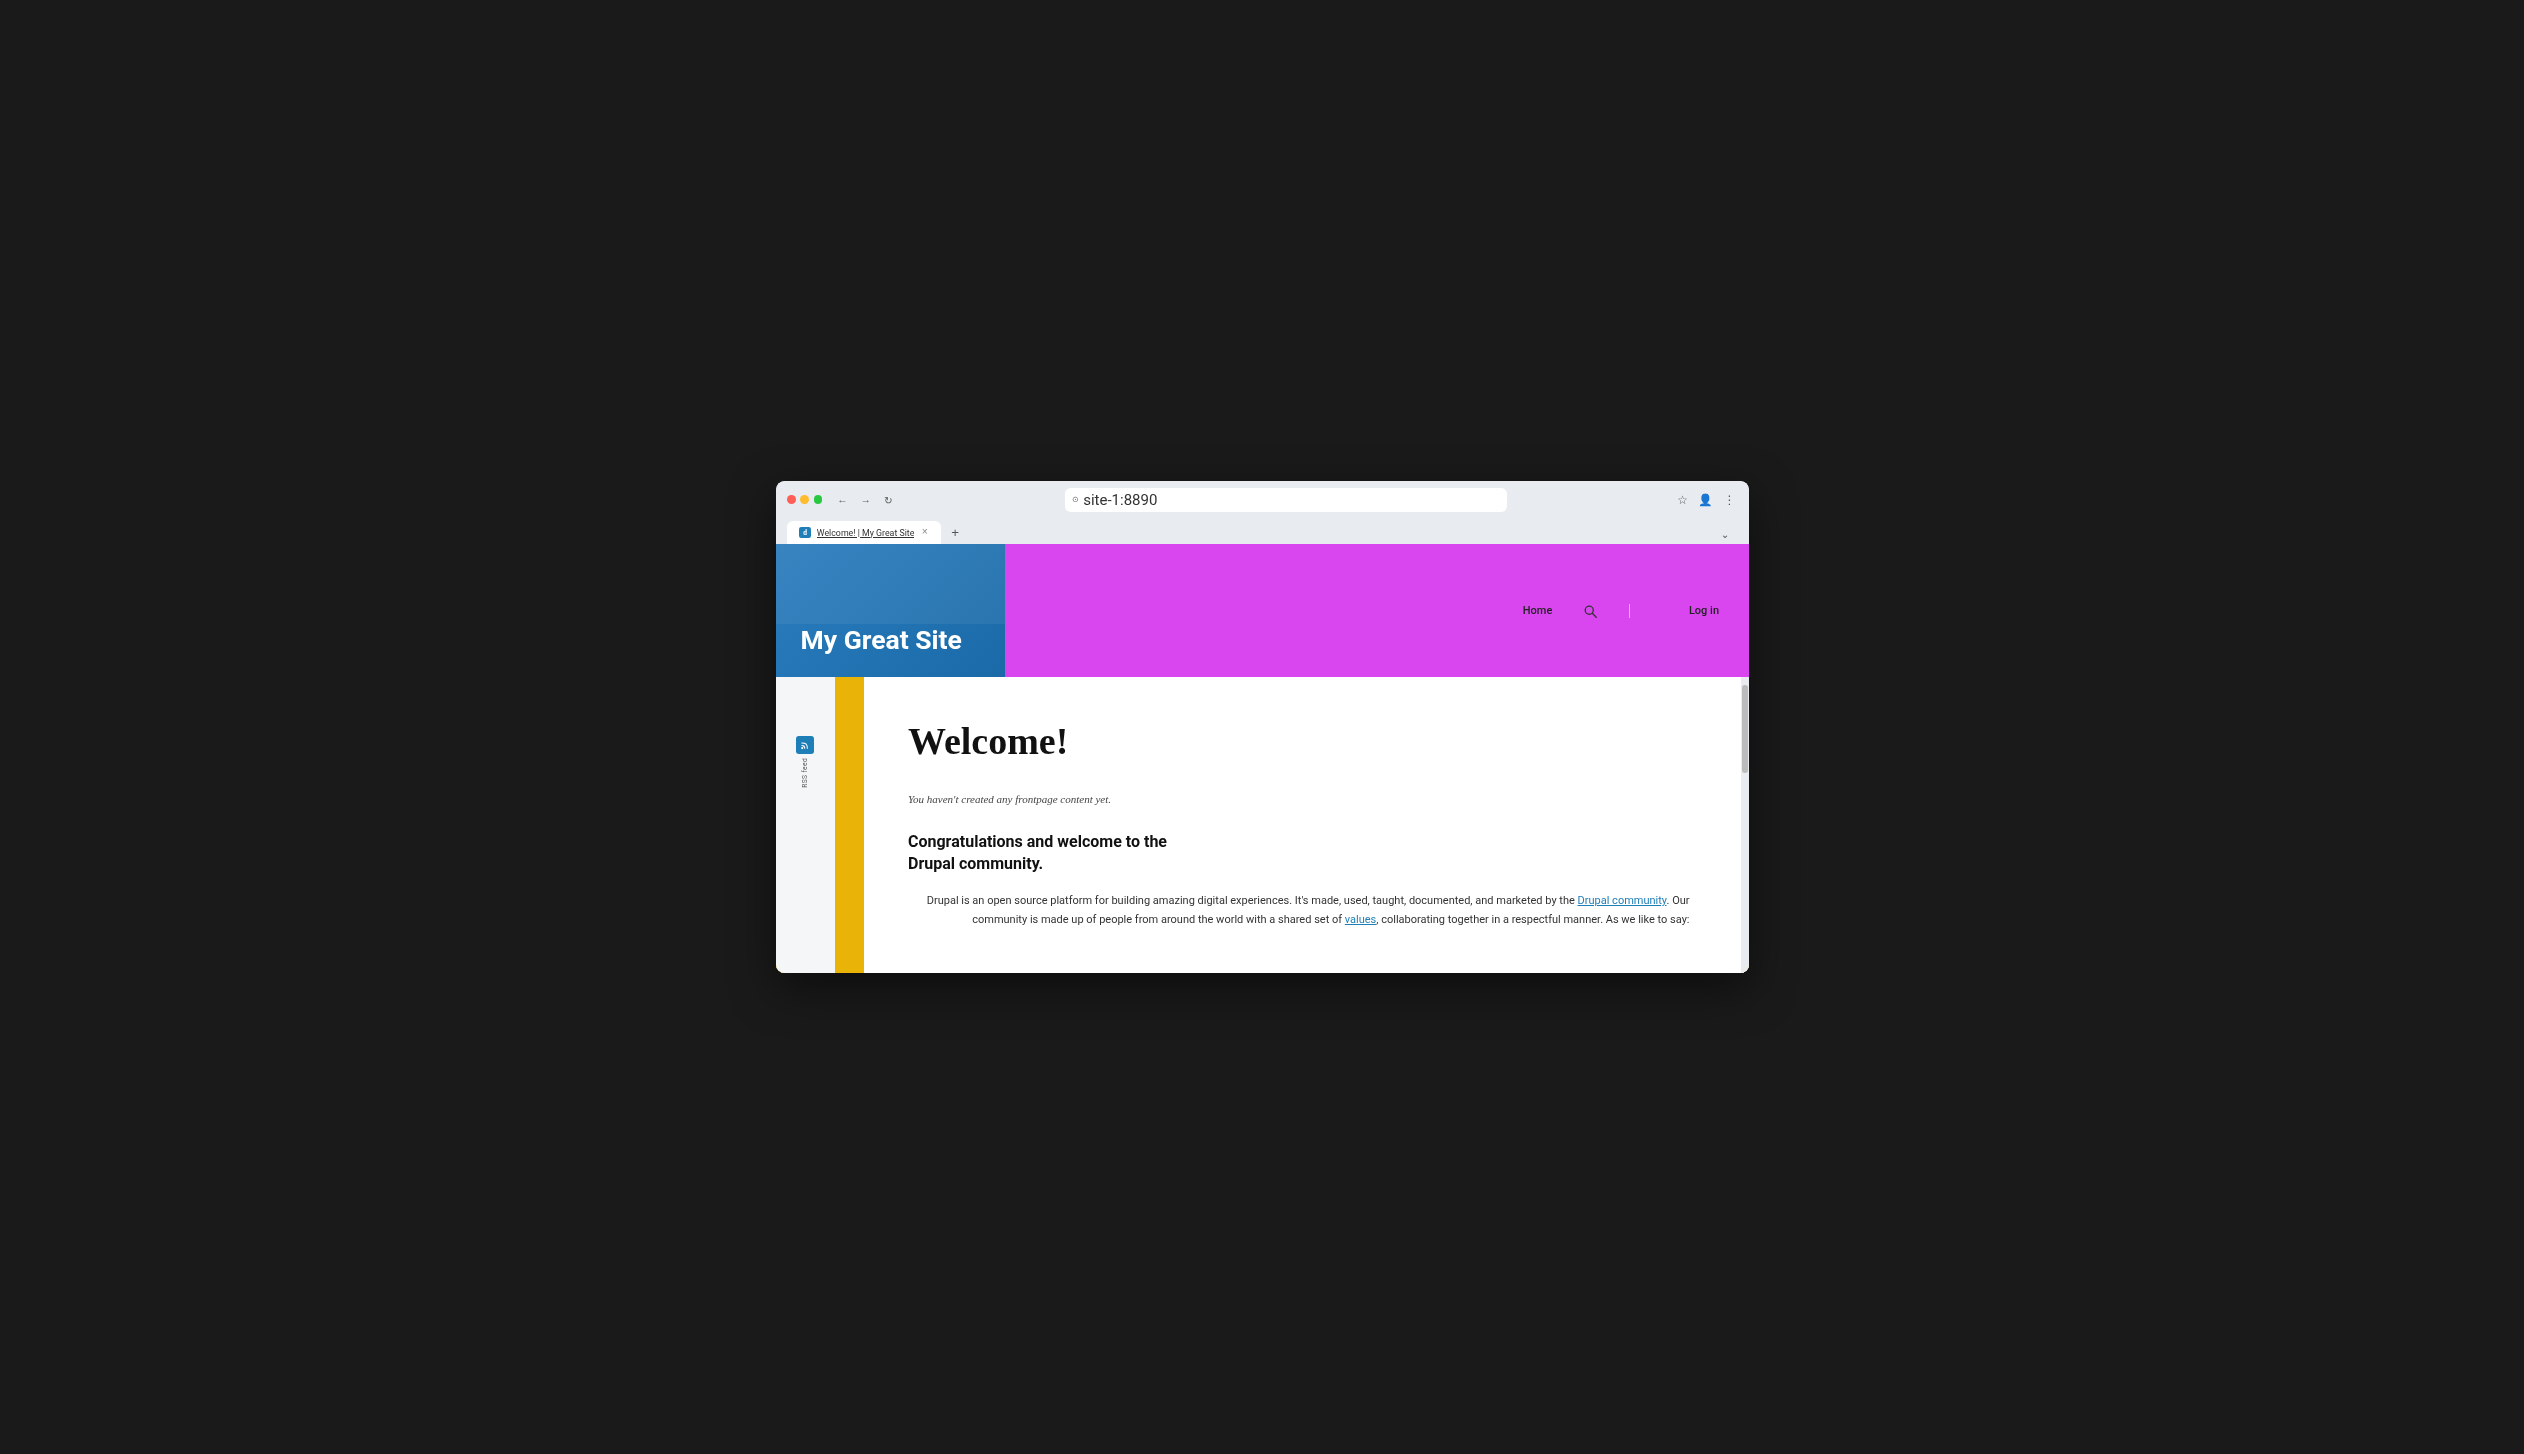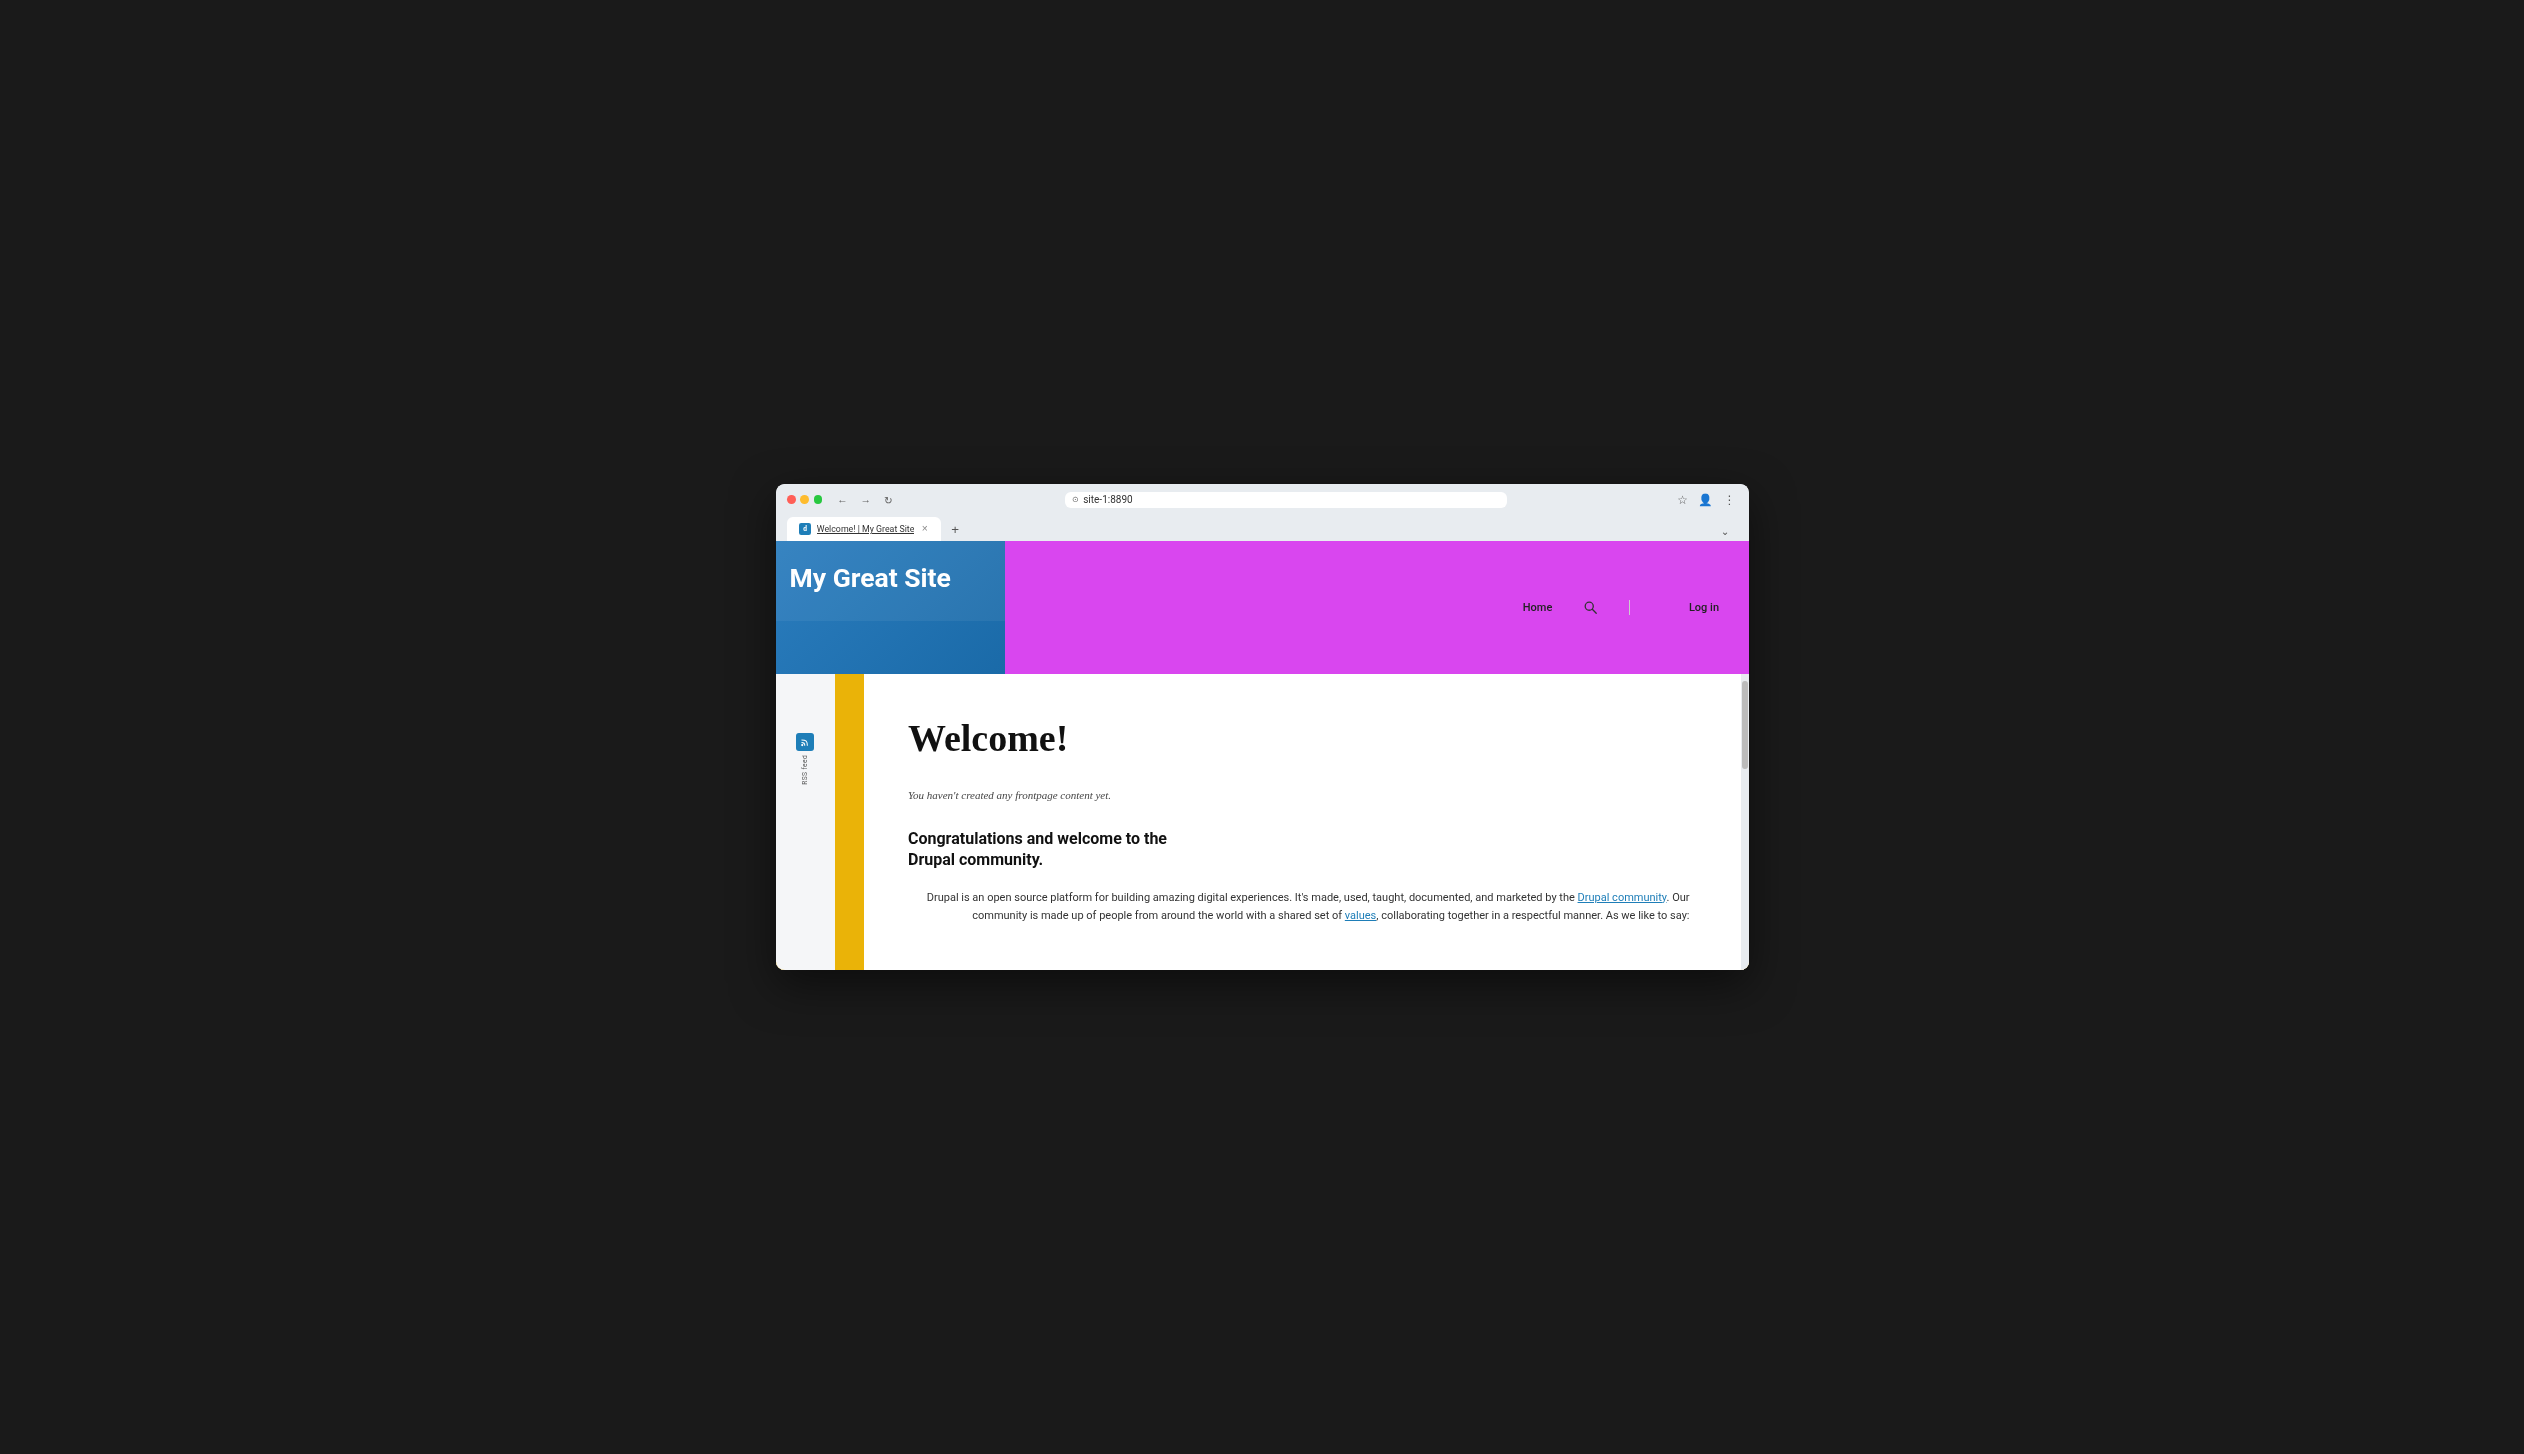--- a/index.html
+++ b/index.html
@@ -84,21 +84,21 @@
       max-width: 442px;
       margin: 0 auto;
     }
 
     .address-lock-icon {
       color: #666;
       font-size: 8px;
     }
 
     .address-text {
-      font-size: 10px;
+      font-size: 15px;
       color: #333;
     }
 
     .browser-action-btn {
       background: none;
       border: none;
       cursor: pointer;
       color: #555;
       font-size: 11.8px;
       padding: 1.5px;
@@ -190,22 +190,22 @@
       align-items: center;
       border-bottom: none;
       position: relative;
     }
 
     .site-logo-area {
       background: linear-gradient(135deg, #2b7dbe 0%, #1a6aa8 100%);
       width: 229px;
       min-height: 133px;
       display: flex;
-      align-items: flex-start;
-      padding: 22px 14px;
+      align-items: flex-end;
+      padding: 22px 25px;
       flex-shrink: 0;
       position: relative;
     }
 
     
     .site-logo-area::before {
       content: '';
       position: absolute;
       top: 0; left: 0; right: 0;
       height: 60%;

